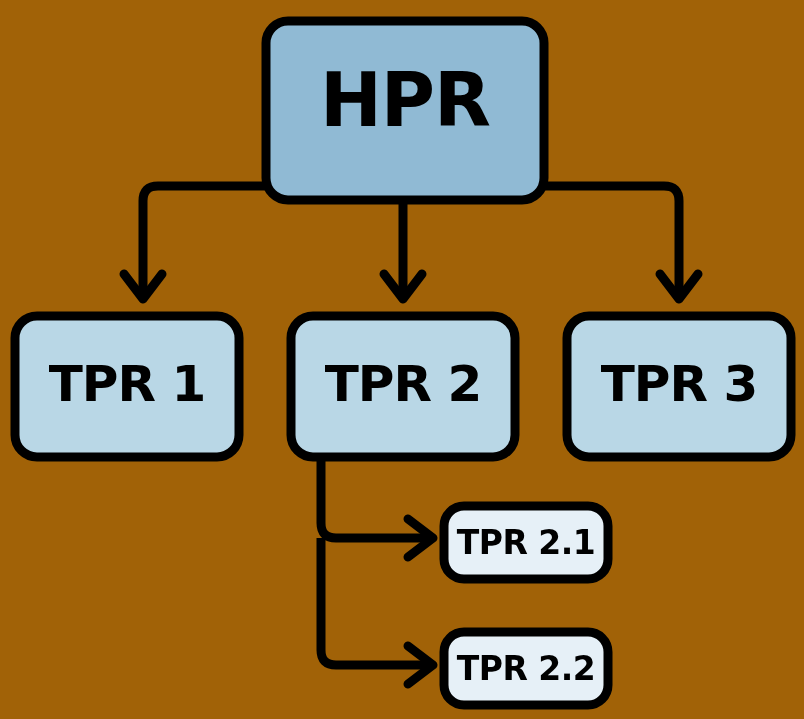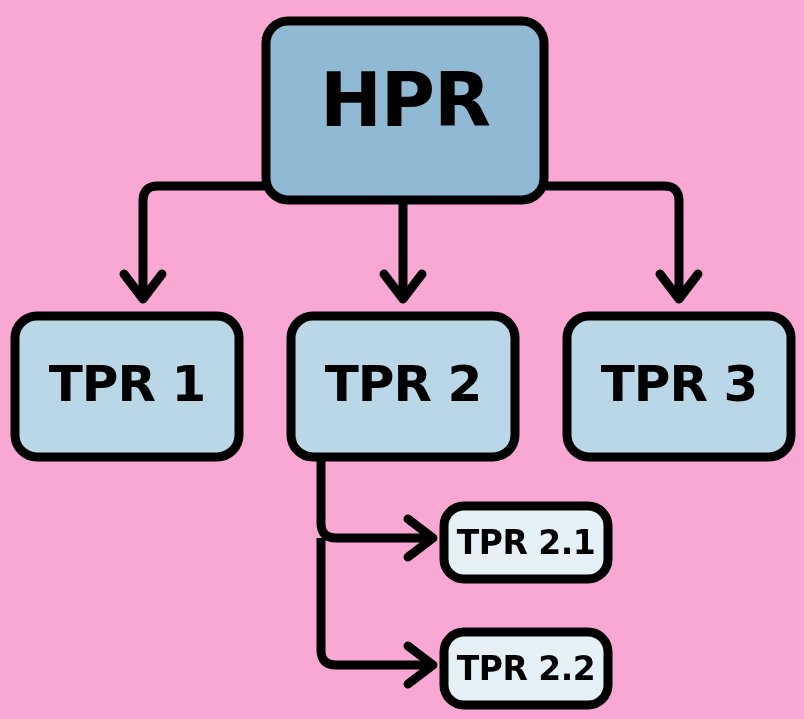--- a/index.html
+++ b/index.html
@@ -11,21 +11,21 @@
   body {
     width: 804px;
     height: 719px;
     overflow: hidden;
     font-family: "Liberation Sans", sans-serif;
   }
   #diagram-root {
     position: relative;
     width: 804px;
     height: 719px;
-    background: #f9a8d4;
+    background: #a16207;
   }
   #diagram-svg {
     display: block;
     width: 804px;
     height: 719px;
   }
   .node-box {
     stroke: #000000;
     stroke-width: 9;
     stroke-linejoin: round;

